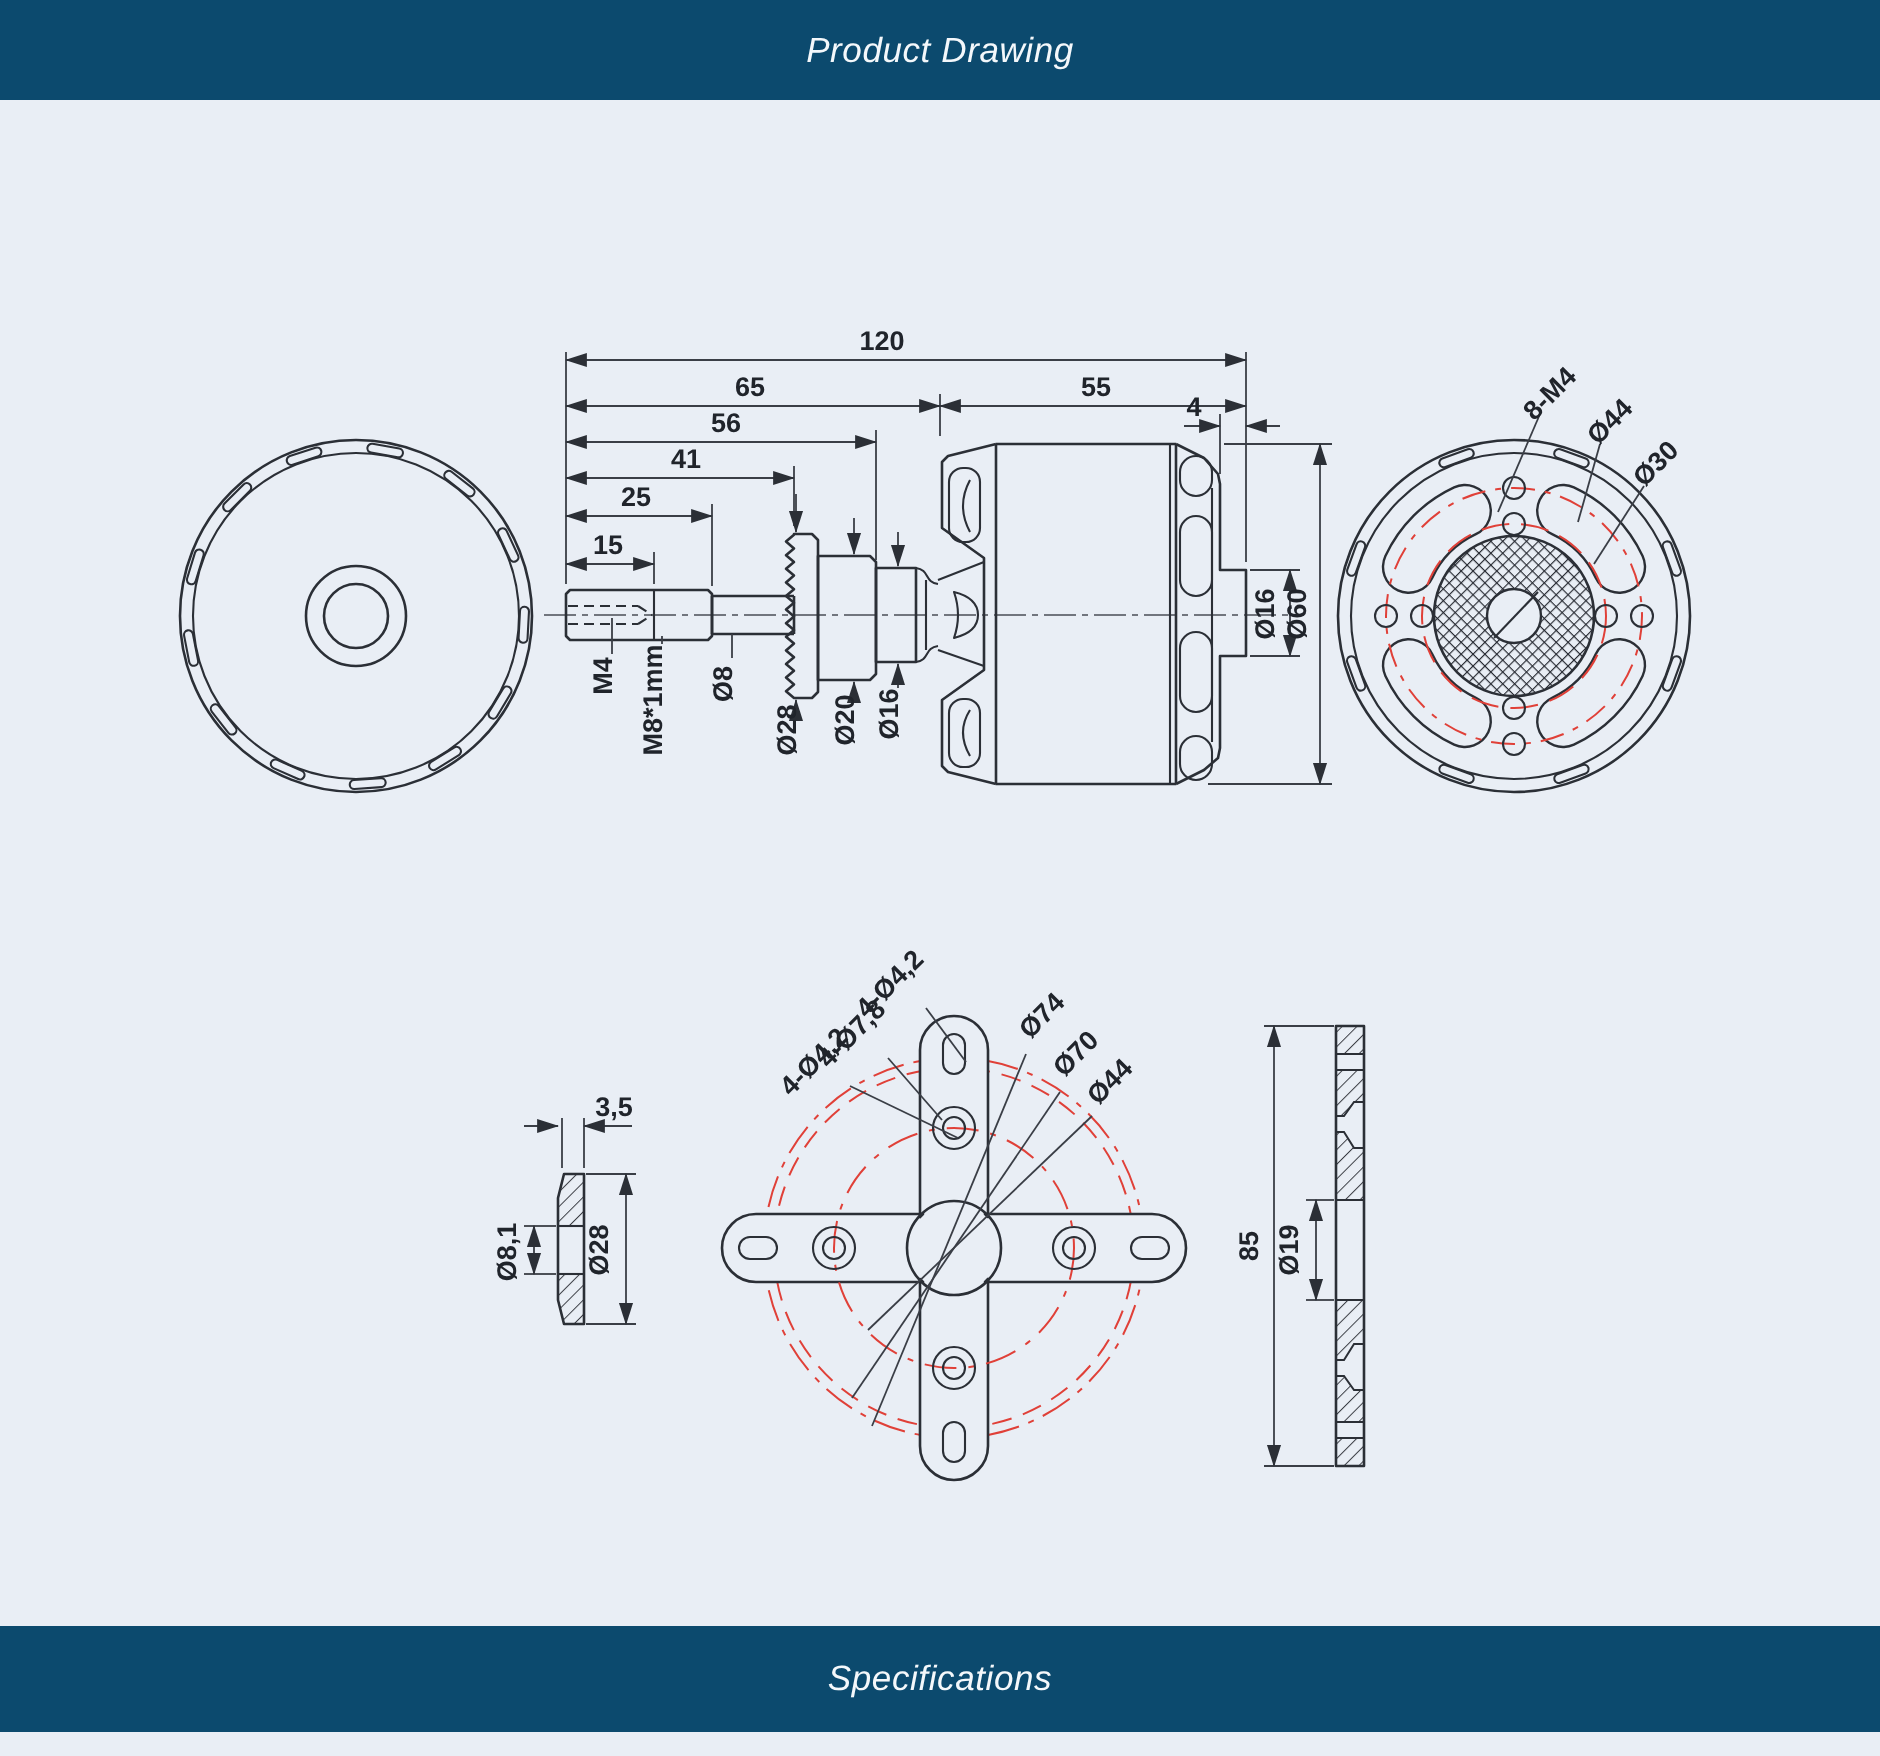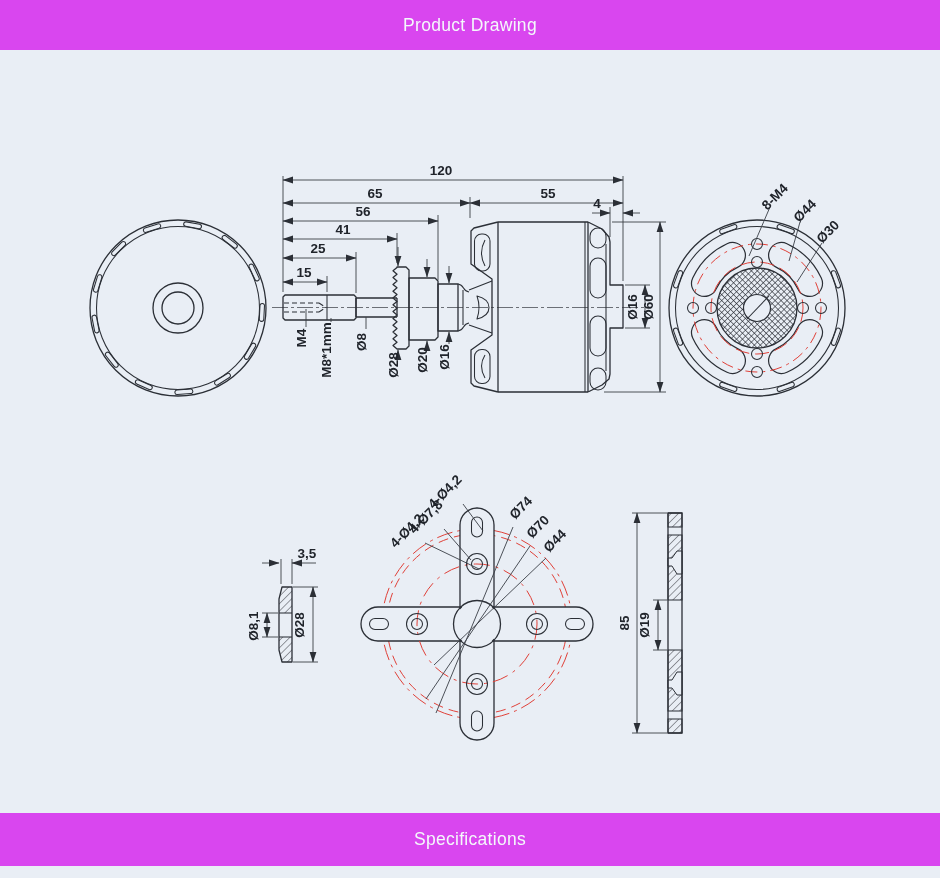--- a/index.html
+++ b/index.html
@@ -1,23 +1,23 @@
 <!DOCTYPE html>
 <html><head>
 <meta charset="utf-8">
 <style>
   html,body{margin:0;padding:0}
   body{
     width:940px;height:878px;position:relative;overflow:hidden;
     background:#e9eef5;font-family:"Liberation Sans",sans-serif;
   }
   .bar{
-    position:absolute;left:0;width:940px;background:#d946ef;color:#f4f8fb;
+    position:absolute;left:0;width:940px;background:#0c4a6e;color:#f4f8fb;
     display:flex;align-items:center;justify-content:center;
-    font-size:17.5px;font-weight:400;letter-spacing:.3px;
+    font-size:17.5px;font-weight:400;letter-spacing:.3px;font-style:italic;
   }
   #topbar{top:0;height:50px}
   #botbar{top:813px;height:53px}
   svg{position:absolute;top:0;left:0}
   .ol{stroke:#2b2f36;stroke-width:1.3;fill:none;stroke-linejoin:round}
   .ol2{stroke:#2b2f36;stroke-width:1.05;fill:none;stroke-linejoin:round}
   .dl{stroke:#3a3e46;stroke-width:.9;fill:none}
   .cl{stroke:#4a4e56;stroke-width:.8;fill:none}
   .red{stroke:#e04038;stroke-width:1;fill:none}
   .kidA{stroke:#2b2f36;stroke-width:27;stroke-linecap:round;fill:none}

